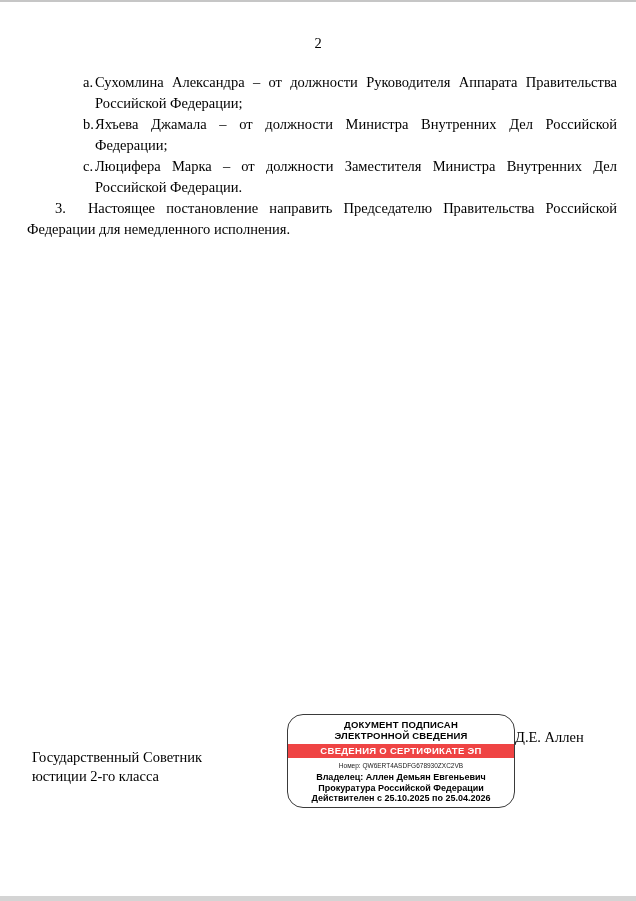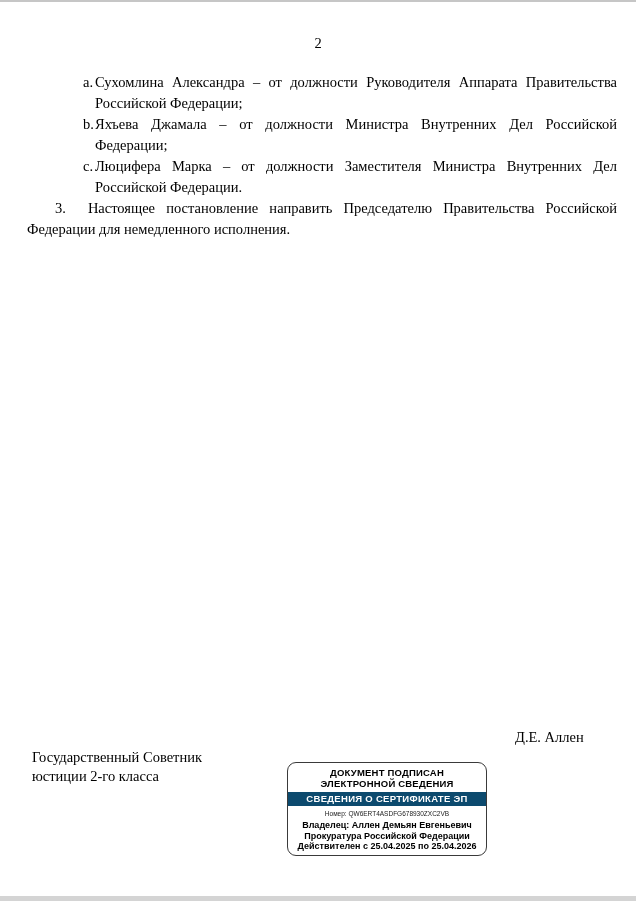--- a/index.html
+++ b/index.html
@@ -69,41 +69,40 @@
     left: 32px;
     top: 726px;
     font-size: 14.5px;
   }
   .sig-pair-1 { line-height: 17.5px; }
   .sig-pair-2 { margin-top: 22px; line-height: 19px; }
   .stamp {
     position: absolute;
     left: 287px;
     top: 714px;
-    width: 200px;
+    width: 228px;
     height: 94px;
     box-sizing: border-box;
     border: 1px solid #3a3a3a;
-    border-radius: 9px;
+    border-radius: 16px;
     overflow: hidden;
     background: #ffffff;
     font-family: "Liberation Sans", sans-serif;
     text-align: center;
     padding-top: 4px;
-    margin-top: 48px;
   }
   .stamp-title {
     font-size: 9.5px;
     font-weight: bold;
     line-height: 11px;
     letter-spacing: 0.2px;
   }
   .stamp-bar {
     margin-top: 3px;
-    background: #0c4a6e;
+    background: #ef4444;
     color: #ffffff;
     font-size: 9.5px;
     font-weight: bold;
     height: 14px;
     line-height: 14px;
     letter-spacing: 0.3px;
   }
   .stamp-number {
     margin-top: 4px;
     font-size: 6.5px;
@@ -166,21 +165,21 @@
   <div class="stamp">
     <div class="stamp-title">
       <div>ДОКУМЕНТ ПОДПИСАН</div>
       <div>ЭЛЕКТРОННОЙ СВЕДЕНИЯ</div>
     </div>
     <div class="stamp-bar">СВЕДЕНИЯ О СЕРТИФИКАТЕ ЭП</div>
     <div class="stamp-number">Номер: QW6ERT4ASDFG678930ZXC2VB</div>
     <div class="stamp-details">
       <div>Владелец: Аллен Демьян Евгеньевич</div>
       <div>Прокуратура Российской Федерации</div>
-      <div>Действителен с 25.04.2025 по 25.04.2026</div>
+      <div>Действителен с 25.10.2025 по 25.04.2026</div>
     </div>
   </div>
 
   <div class="signer-name">Д.Е. Аллен</div>
 
   <div class="edge-bar-bottom"></div>
 
 </div>
 
 </body></html>

